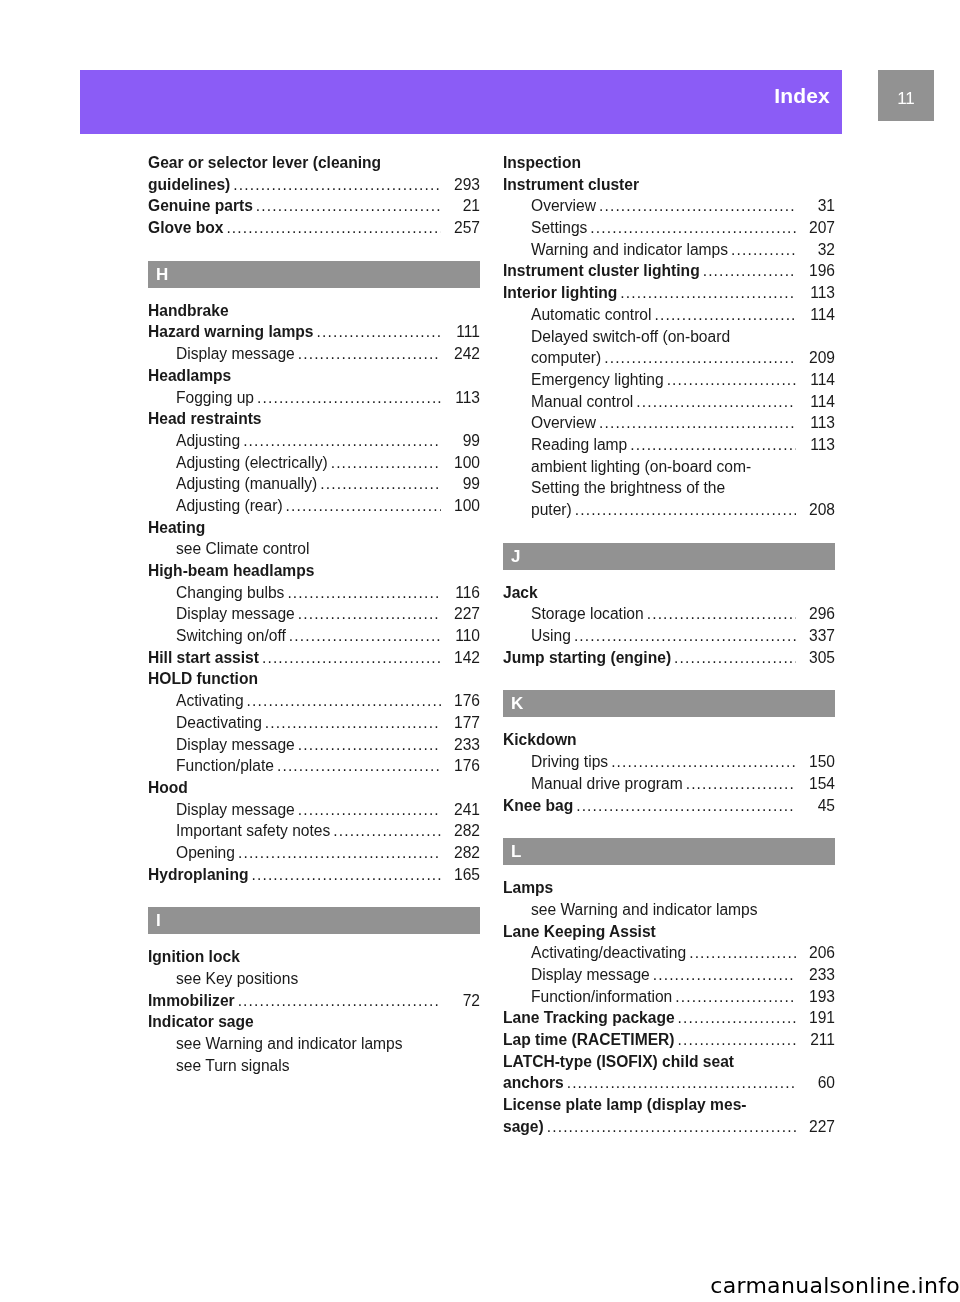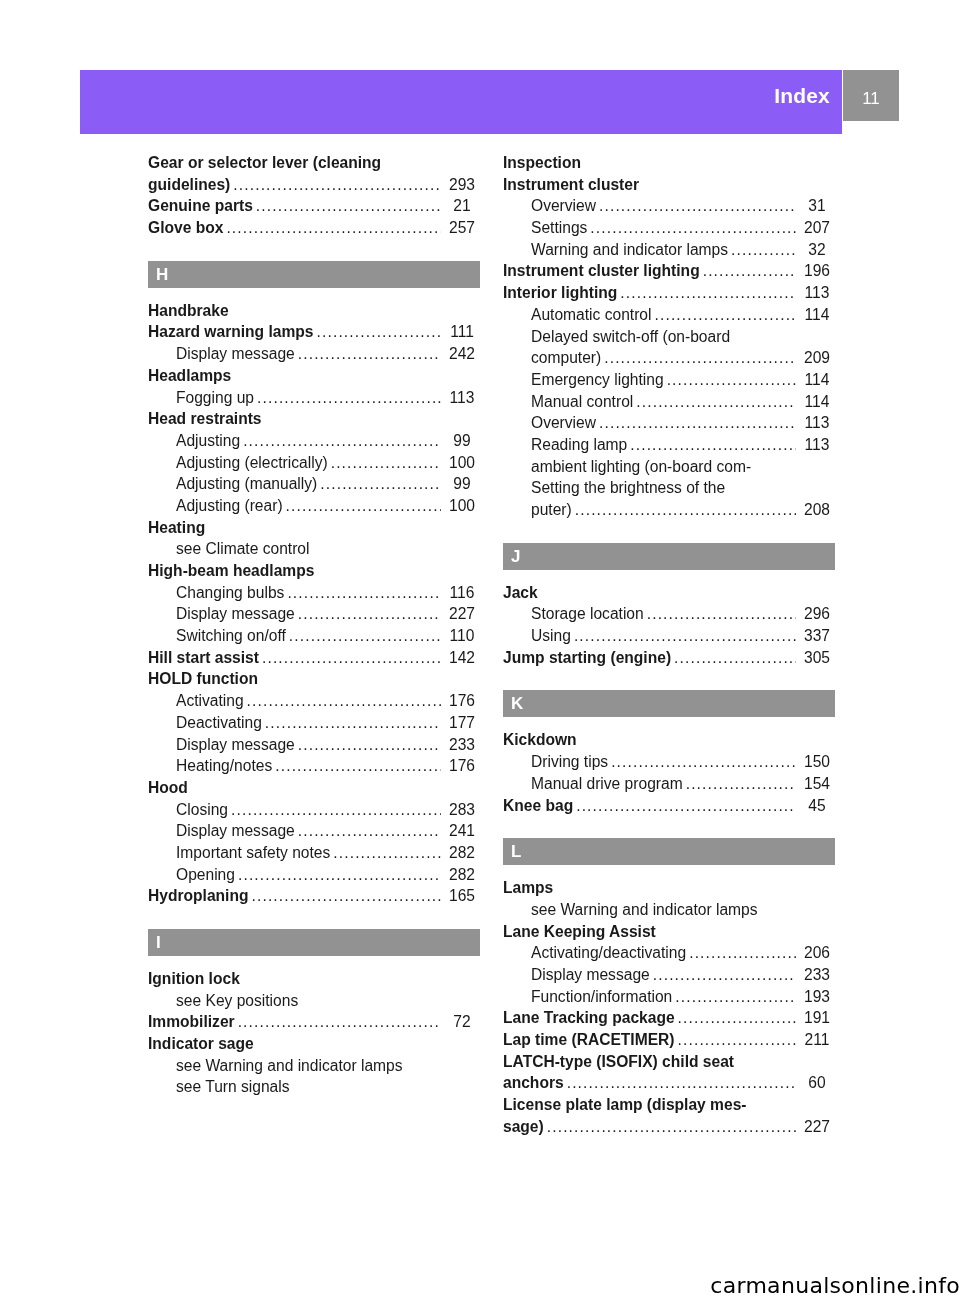--- a/index.html
+++ b/index.html
@@ -2,32 +2,32 @@
 <html><head>
 <meta charset="utf-8">
 <style>
   html, body { margin:0; padding:0; background:#ffffff; }
   body { width:960px; height:1302px; position:relative; overflow:hidden;
          font-family:"Liberation Sans", sans-serif; color:#1a1a1a; }
   .header { position:absolute; left:70px; top:70px; width:821px; height:51px; }
   .header-bar { position:absolute; left:0; top:0; width:762px; height:64px; background:#8b5cf6;margin-left:10px; }
   .header-title { position:absolute; right:12px; top:14px; color:#ffffff; font-weight:bold;
                   font-size:21px; letter-spacing:0.2px; }
-  .header-page { position:absolute; left:773px; top:0; width:56px; height:51px; background:#929292;
+  .header-page { position:absolute; left:808px; top:0; width:56px; height:51px; background:#929292;
                  color:#fff; font-size:17px; text-align:center; line-height:58px; }
   .col { position:absolute; top:152px; width:332px; font-size:15.6px; }
   .col-left { left:148px; }
   .col-right { left:503px; }
   .row { height:21.7px; line-height:21.7px; display:flex; white-space:nowrap; overflow:hidden; }
   .row.sub { padding-left:28px; }
   .row .term { flex:0 0 auto; }
   .row.main .term, .row.main .cont { font-weight:bold; }
   .row .dots { flex:1 1 auto; overflow:hidden; color:#1a1a1a; margin:0 3px; }
   .row .dots::before { content:". . . . . . . . . . . . . . . . . . . . . . . . . . . . . . . . . . . . . . . . . . . . . . . . . . . . . . . . . . . . . . . . . . . . . . . . ."; letter-spacing:-1.6px; }
-  .row .page { flex:0 0 36px; text-align:center; }
+  .row .page { flex:0 0 36px; text-align:right; }
   .letter { height:27px; background:#929292; color:#fff; font-weight:bold; font-size:17px;
             line-height:27px; padding-left:8px; margin:22px 0 12px 0; }
   .watermark { position:absolute; right:0; bottom:4px; font-size:22px; color:#000000;
                font-family:"DejaVu Sans", sans-serif; letter-spacing:0.3px; }
 </style>
 </head>
 <body>
 
 <div class="header">
   <div class="header-bar">
@@ -141,31 +141,26 @@
       <span class="term">Deactivating</span>
       <span class="dots"></span>
       <span class="page">177</span>
     </div>
     <div class="row sub">
       <span class="term">Display message</span>
       <span class="dots"></span>
       <span class="page">233</span>
     </div>
     <div class="row sub">
-      <span class="term">Heating/notes</span>
+      <span class="term">Function/plate</span>
       <span class="dots"></span>
       <span class="page">176</span>
     </div>
     <div class="row main">
       <span class="term">Hood</span>
-    </div>
-    <div class="row sub">
-      <span class="term">Closing</span>
-      <span class="dots"></span>
-      <span class="page">283</span>
     </div>
     <div class="row sub">
       <span class="term">Display message</span>
       <span class="dots"></span>
       <span class="page">241</span>
     </div>
     <div class="row sub">
       <span class="term">Important safety notes</span>
       <span class="dots"></span>
       <span class="page">282</span>

